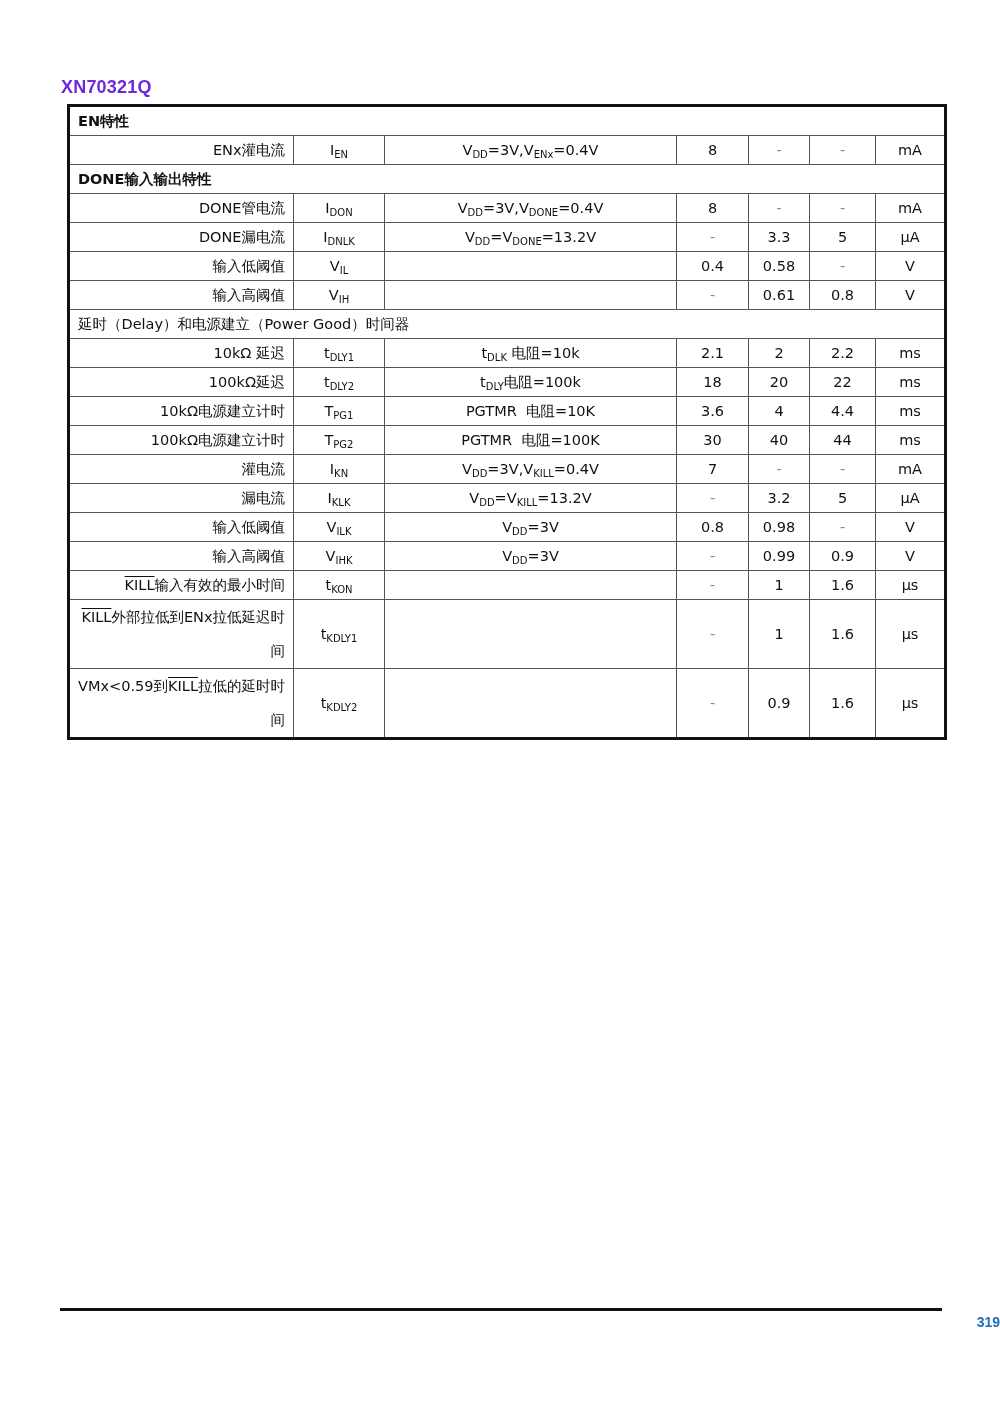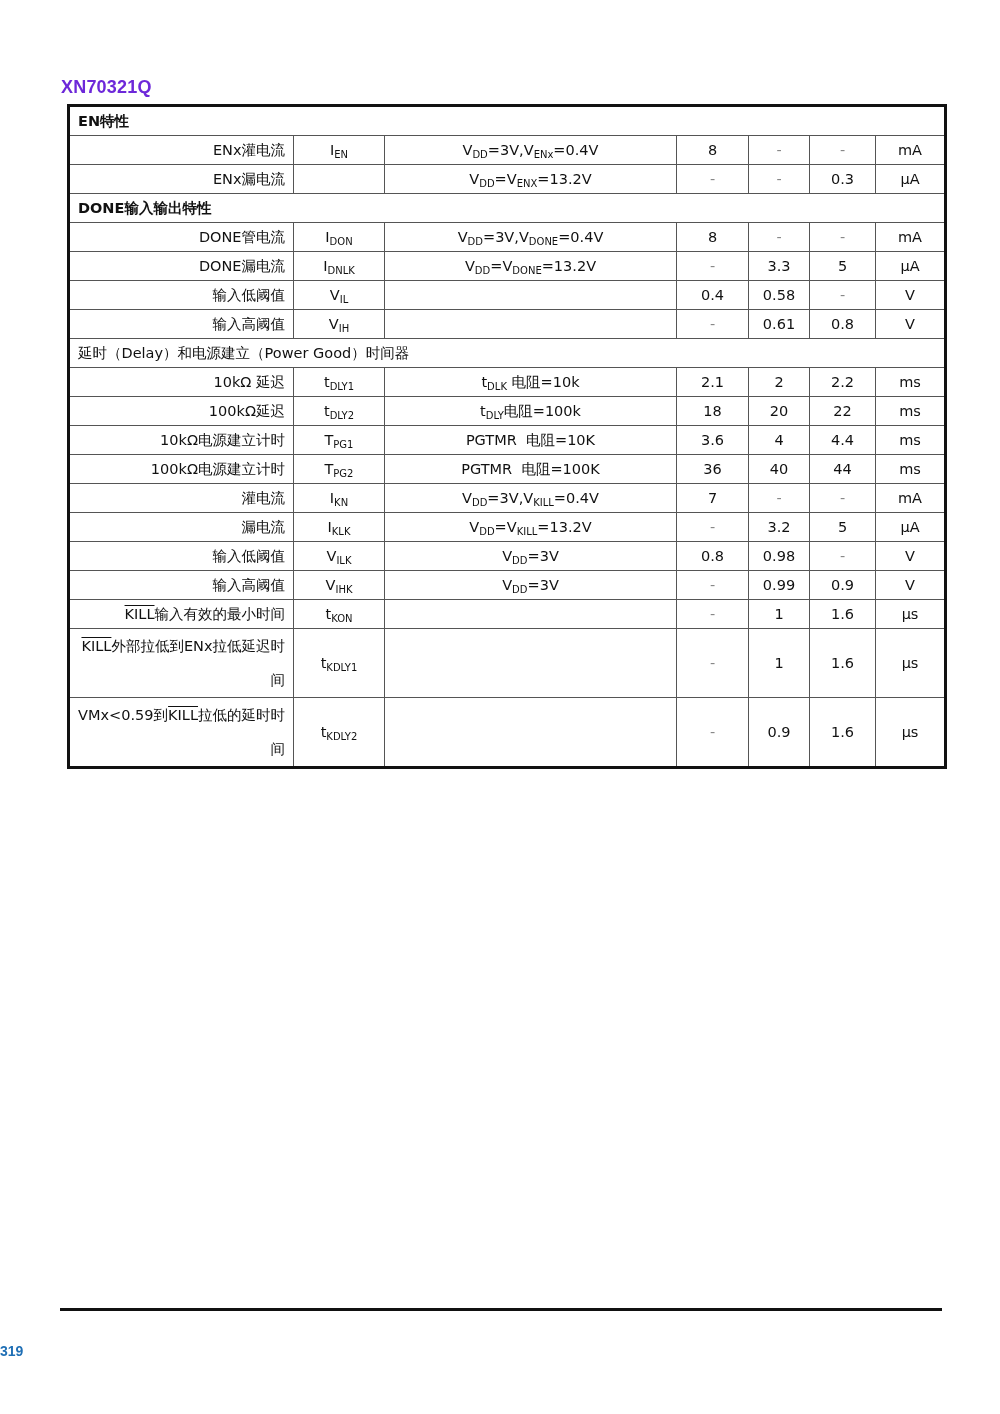--- a/index.html
+++ b/index.html
@@ -10,21 +10,21 @@
   table.spec td.c { text-align: center; padding: 0 2px; }
   table.spec td.param { text-align: right; padding-left: 8px; }
   table.spec td.section { font-weight: bold; font-size: 14.5px; }
   table.spec td.section-plain { font-weight: normal; }
   table.spec tr.tall td { height: 52px; }
   table.spec td.wrap { white-space: normal; line-height: 34px; }
   .dash { color: #888; }
   sub { font-size: 10px; vertical-align: -3px; line-height: 0; }
   .ovl { text-decoration: overline; }
   .bottom-rule { position: absolute; left: 60px; top: 1308px; width: 882px; height: 3px; background: #111; }
-  .page-num { position: absolute; left: 0; width: 1000px; top: 1314px; text-align: left; font-family: "Liberation Sans", sans-serif; font-weight: bold; font-size: 14px; color: #1f6fb5; margin-top: 29px; }
+  .page-num { position: absolute; left: 0; width: 1000px; top: 1314px; text-align: right; font-family: "Liberation Sans", sans-serif; font-weight: bold; font-size: 14px; color: #1f6fb5; }
 </style>
 </head>
 <body>
 
 <div class="doc-title">XN70321Q</div>
 
 <table class="spec">
   <colgroup>
     <col style="width:225px">
       <col style="width:91px">
@@ -41,29 +41,20 @@
     </tr>
     <tr>
       <td class="param">ENx灌电流</td>
       <td class="c"><span>I</span><sub>EN</sub></td>
       <td class="c"><span>V</span><sub>DD</sub><span>=3V,V</span><sub>ENx</sub><span>=0.4V</span></td>
       <td class="c">8</td>
       <td class="c dash">-</td>
       <td class="c dash">-</td>
       <td class="c">mA</td>
     </tr>
-    <tr>
-      <td class="param">ENx漏电流</td>
-      <td class="c"></td>
-      <td class="c"><span>V</span><sub>DD</sub><span>=V</span><sub>ENX</sub><span>=13.2V</span></td>
-      <td class="c dash">-</td>
-      <td class="c dash">-</td>
-      <td class="c">0.3</td>
-      <td class="c">μA</td>
-    </tr>
 
     <tr>
       <td colspan="7" class="section">DONE输入输出特性</td>
     </tr>
     <tr>
       <td class="param">DONE管电流</td>
       <td class="c"><span>I</span><sub>DON</sub></td>
       <td class="c"><span>V</span><sub>DD</sub><span>=3V,V</span><sub>DONE</sub><span>=0.4V</span></td>
       <td class="c">8</td>
       <td class="c dash">-</td>
@@ -125,21 +116,21 @@
       <td class="c" style="white-space:pre">PGTMR  电阻=10K</td>
       <td class="c">3.6</td>
       <td class="c">4</td>
       <td class="c">4.4</td>
       <td class="c">ms</td>
     </tr>
     <tr>
       <td class="param">100kΩ电源建立计时</td>
       <td class="c"><span>T</span><sub>PG2</sub></td>
       <td class="c" style="white-space:pre">PGTMR  电阻=100K</td>
-      <td class="c">36</td>
+      <td class="c">30</td>
       <td class="c">40</td>
       <td class="c">44</td>
       <td class="c">ms</td>
     </tr>
 
     <tr>
       <td class="param">灌电流</td>
       <td class="c"><span>I</span><sub>KN</sub></td>
       <td class="c"><span>V</span><sub>DD</sub><span>=3V,V</span><sub>KILL</sub><span>=0.4V</span></td>
       <td class="c">7</td>

